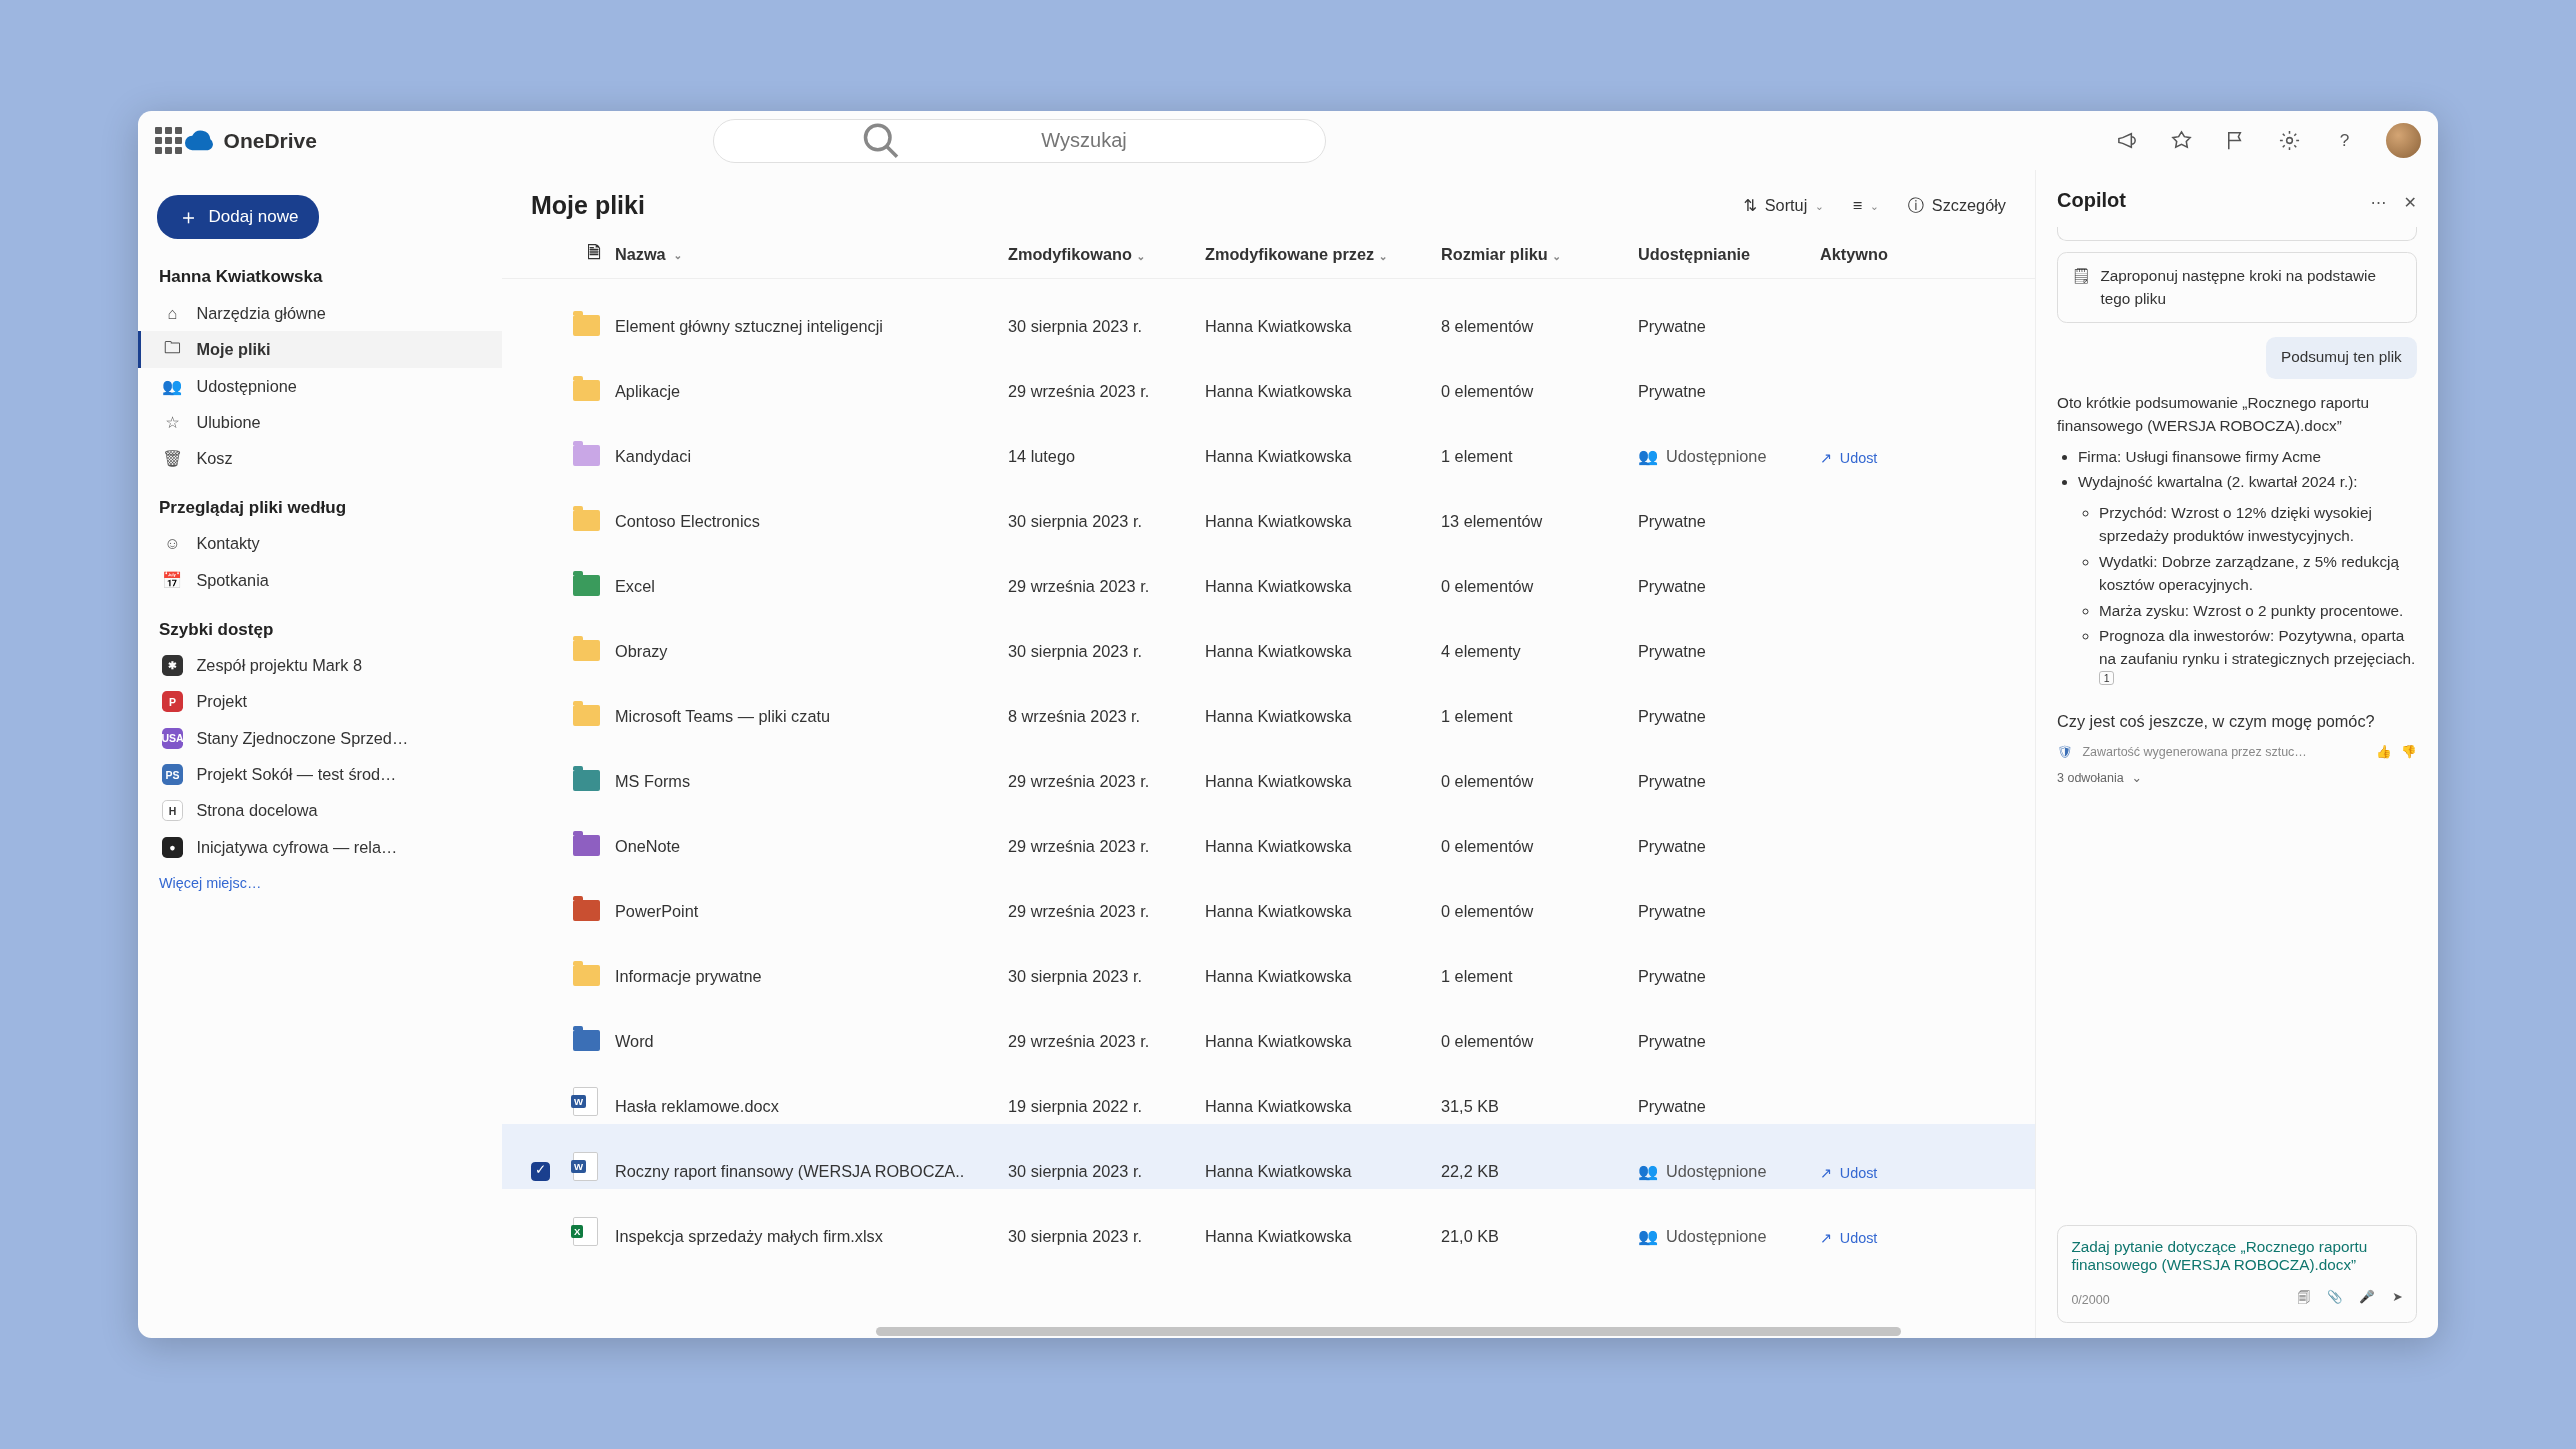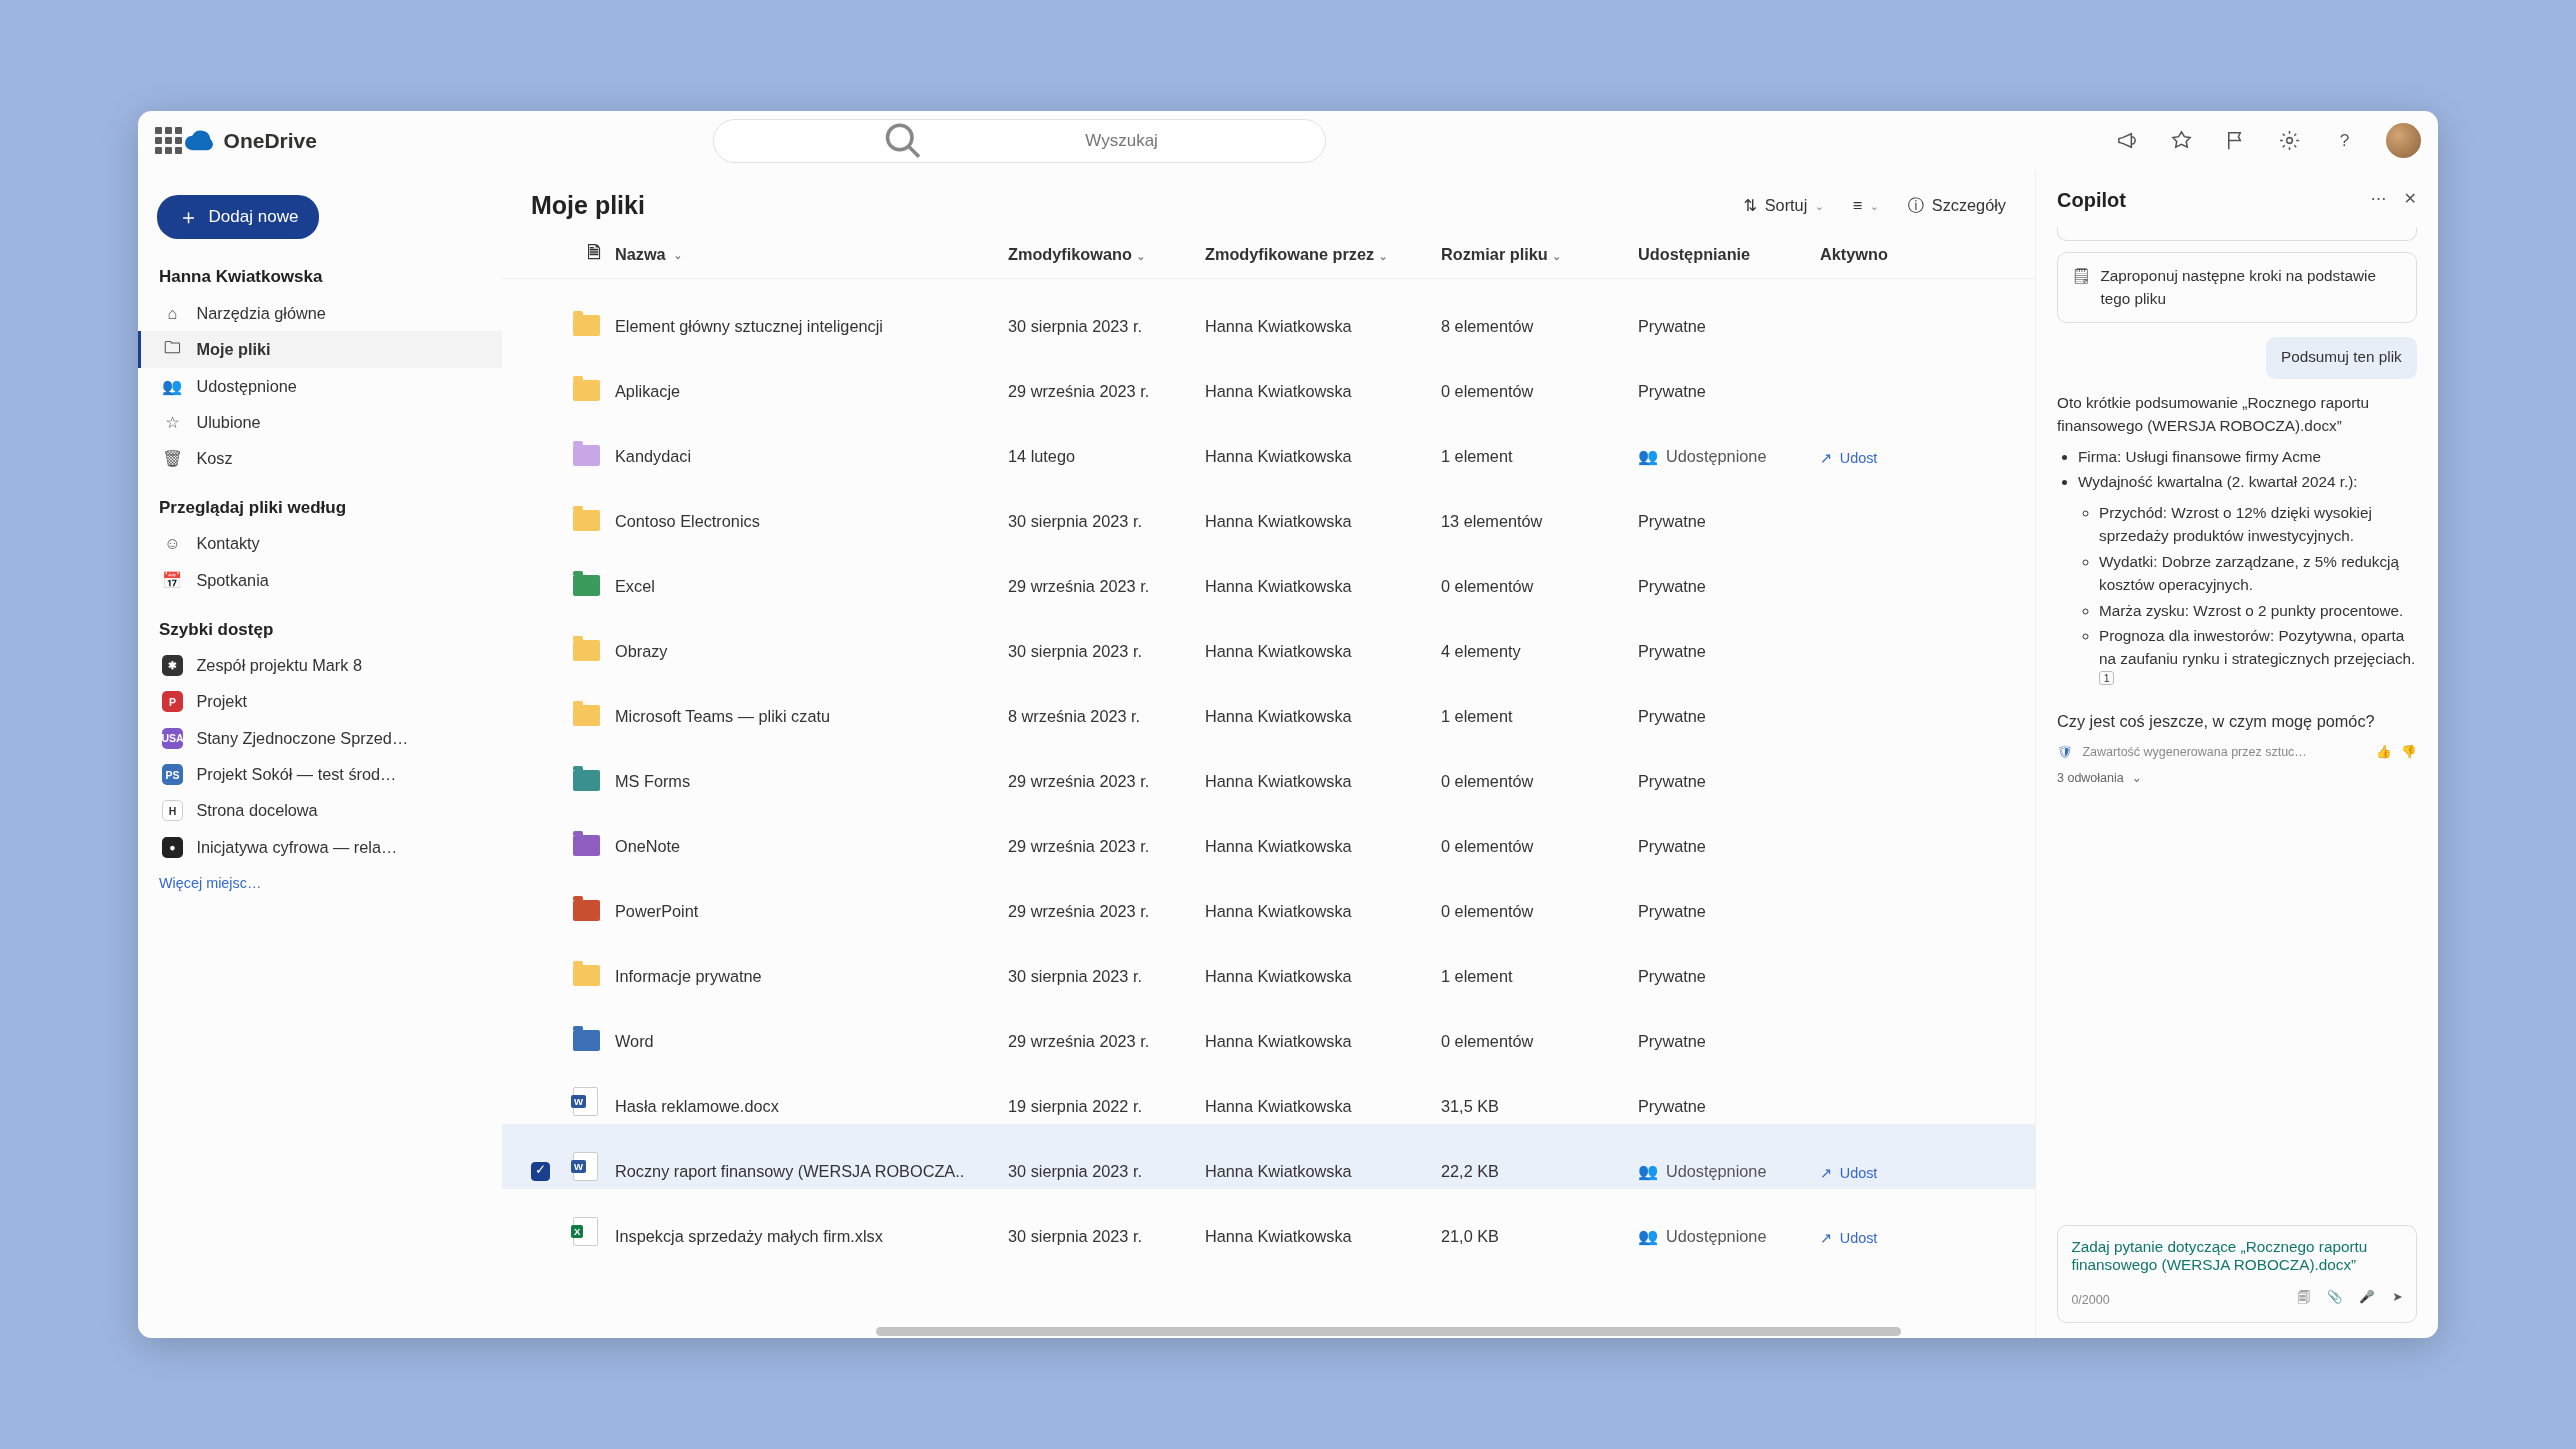--- a/index.html
+++ b/index.html
@@ -5,21 +5,21 @@
 * { margin: 0; padding: 0; box-sizing: border-box; font-family: "Segoe UI", -apple-system, sans-serif; }
 body { background: #9db6e0; display: flex; align-items: center; justify-content: center; height: 100vh; overflow: hidden; }
 .window { background: #fcfcfc; width: 2300px; height: 1227px; border-radius: 13.4px; box-shadow: 0 7.7px 38px rgba(0,0,0,0.2); display: flex; flex-direction: column; overflow: hidden; }
 .titlebar { height: 59px; display: flex; align-items: center; padding: 0 17px; gap: 3px; }
 .waffle { width: 27px; height: 27px; display: grid; grid-template-columns: repeat(3,1fr); grid-template-rows: repeat(3,1fr); gap: 2.9px; cursor: pointer; }
 .waffle span { background: #595959; border-radius: 1px; }
 .app-logo { display: flex; align-items: center; gap: 9.6px; font-size: 21px; font-weight: 600; color: #323130; }
 .cloud { width: 29px; height: 21px; position: relative; }
 .cloud svg { width: 100%; height: 100%; }
 .searchbar { margin-left: auto; margin-right: auto; width: 613px; height: 44px; background: #fff; border: 1px solid #e0e0e0; border-radius: 22px; display: flex; align-items: center; padding: 0 19px; gap: 11.5px; }
-.searchbar input { border: none; outline: none; font-size: 17px; flex: 1; color: #555; background: transparent; }
+.searchbar input { border: none; outline: none; font-size: 20px; flex: 1; color: #555; background: transparent; }
 .topicons { display: flex; align-items: center; gap: 31px; margin-left: auto; }
 .topicons .ic { width: 23px; height: 23px; cursor: pointer; color: #555; }
 .avatar { width: 35px; height: 35px; border-radius: 50%; background: radial-gradient(circle at 35% 35%, #d4a574, #8b6239); }
 .body { flex: 1; display: flex; overflow: hidden; }
 .sidebar { width: 364px; padding: 17px 0; overflow-y: auto; }
 .newbtn { margin: 7.7px 19px 21px; background: #1a3f8e; color: #fff; border: none; border-radius: 21px; padding: 11.5px 21px; font-size: 17px; font-weight: 500; display: flex; align-items: center; gap: 9.6px; cursor: pointer; }
 .section-head { padding: 7.7px 21px; font-size: 17px; font-weight: 600; color: #222; }
 .navitem { display: flex; align-items: center; gap: 13.4px; padding: 7.7px 21px; font-size: 16.3px; color: #333; cursor: pointer; border-left: 3.8px solid transparent; }
 .navitem.active { border-left-color: #1a3f8e; background: #f3f3f3; font-weight: 600; }
 .ni-ic { width: 21px; height: 21px; display: flex; align-items: center; justify-content: center; color: #555; }
@@ -54,21 +54,21 @@
 .chkbox.on::after { content: "✓"; position: absolute; color: #fff; font-size: 13.4px; left: 2.9px; top: -1px; }
 .folder { width: 27px; height: 21px; border-radius: 1.9px; position: relative; }
 .folder::before { content:""; position: absolute; top:-3.8px; left:0; width:9.6px; height:3.8px; border-radius: 1.9px 1.9px 0 0; background: inherit; }
 .fileic { width: 25px; height: 29px; border: 1px solid #ccc; border-radius: 1.9px; background: #fff; position: relative; display: flex; align-items: center; justify-content: center; font-size: 9.6px; font-weight: 700; color: #fff; }
 .fileic span { background: #2b579a; padding: 1px 2.9px; border-radius: 1.9px; position: absolute; left: -2.9px; }
 .fileic.xl span { background: #107c41; }
 .sharecol { display: flex; align-items: center; gap: 7.7px; color: #555; }
 .actcol { display: flex; align-items: center; gap: 7.7px; color: #3367d1; font-size: 14.4px; }
 .scrollbar-h { position: absolute; bottom: 1.9px; left: 374px; width: 1025px; height: 9.6px; background: #c4c4c4; border-radius: 4.8px; }
 .copilot { width: 403px; border-left: 1px solid #eee; display: flex; flex-direction: column; padding: 15.3px 0; }
-.cphead { display: flex; align-items: flex-start; padding: 3.8px 21px 15.3px; }
+.cphead { display: flex; align-items: flex-end; padding: 3.8px 21px 15.3px; }
 .cptitle { font-size: 20px; font-weight: 600; color: #222; }
 .cpacts { margin-left: auto; display: flex; gap: 17px; color: #555; cursor: pointer; }
 .cpbody { flex: 1; overflow-y: auto; padding: 0 21px; font-size: 15.3px; color: #333; line-height: 1.5; }
 .suggest { border: 1px solid #ddd; border-radius: 9.6px; padding: 11.5px 13.4px; margin-bottom: 11.5px; display: flex; gap: 9.6px; align-items: flex-start; }
 .userpill { background: #e8eef7; border-radius: 9.6px; padding: 9.6px 15.3px; margin: 13.4px 0 13.4px auto; width: fit-content; font-size: 15.3px; }
 .cpbody ul { padding-left: 21px; margin: 7.7px 0; }
 .cpbody ul ul { padding-left: 21px; }
 .cpbody li { margin-bottom: 2.9px; }
 .followup { margin-top: 13.4px; font-size: 16.3px; }
 .cmeta { font-size: 12.5px; color: #888; display: flex; align-items: center; gap: 9.6px; margin-top: 9.6px; }

